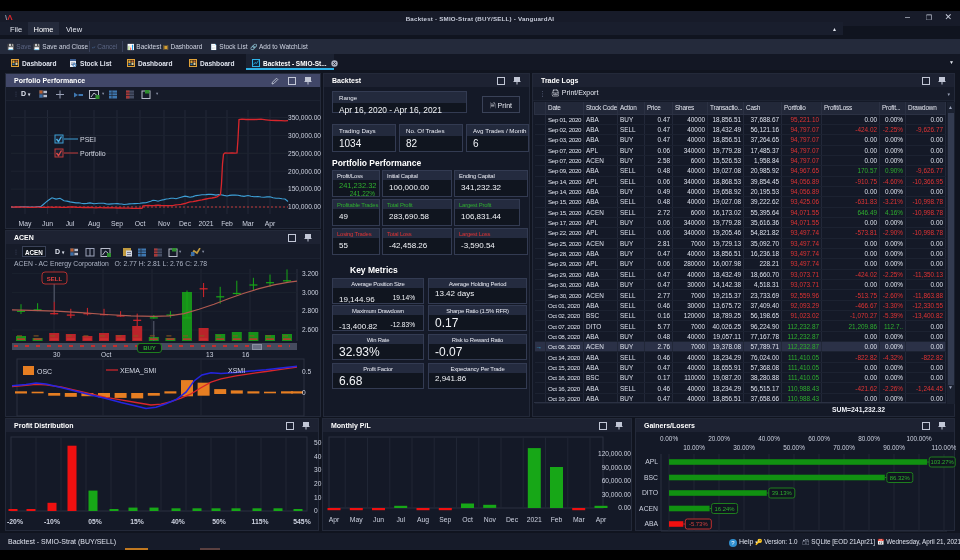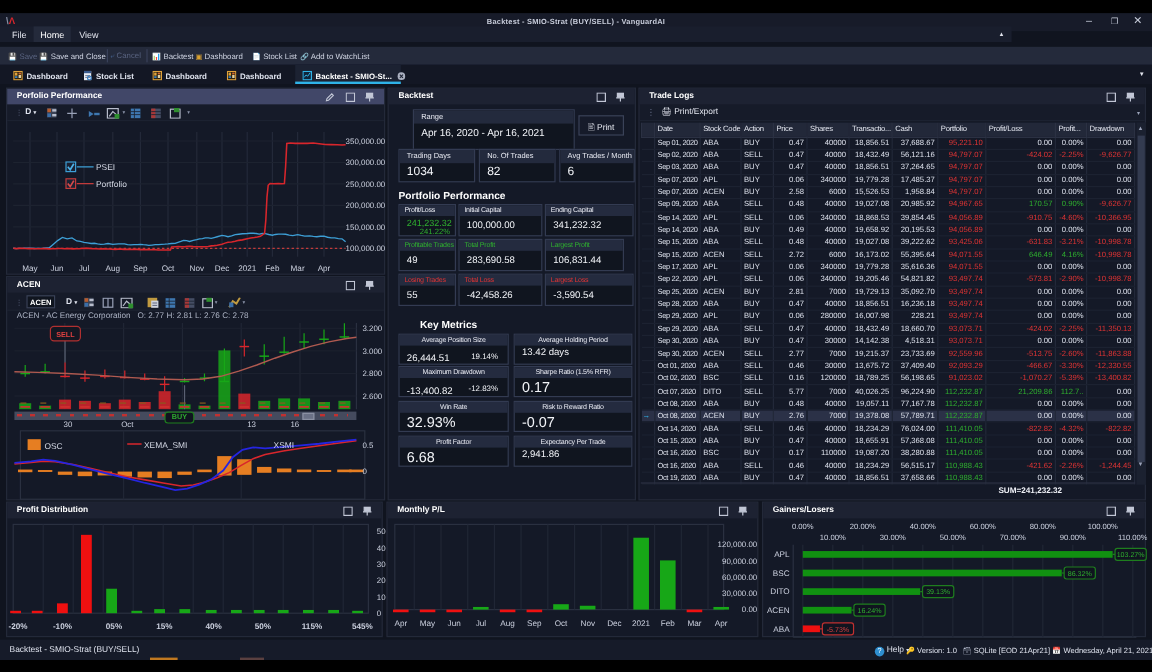--- a/index.html
+++ b/index.html
@@ -507,21 +507,21 @@
           <svg width="8" height="8" style="position:absolute;right:19px;top:0;">
             <rect x="0.5" y="0.5" width="7" height="7" fill="none" stroke="#c2c7d6"></rect>
           </svg>
           <svg width="8" height="8" style="position:absolute;right:3px;top:0;">
             <g stroke="#c2c7d6" fill="none">
               <rect x="1.5" y="0.5" width="5" height="3.5" fill="#c2c7d6"></rect>
               <path d="M0.5 4.5 h7 M4 4.5 v3"></path>
             </g>
           </svg>
         </span></div>
-    <div class="fld" style="left:20px;top:17px;width:135px;height:34px;">
+    <div class="fld" style="left:8px;top:17px;width:135px;height:22px;">
         <span class="lab">Range</span>
         <span class="val" style="font-size:8.4px;">Apr 16, 2020 - Apr 16, 2021</span>
       </div>
       <div class="abs" style="left:158px;top:22px;width:38px;height:17px;border:1px solid #3a4258;background:#161b2a;font-size:7px;color:#e8eaf2;text-align:center;padding-top:4px;">🖹 Print</div>
       <div class="fld" style="left:8px;top:50px;width:64px;height:28px;">
         <span class="lab" style="white-space:nowrap;">Trading Days</span>
         <span class="val" style="font-size:10px;">1034</span>
       </div>
       <div class="fld" style="left:75px;top:50px;width:64px;height:28px;">
         <span class="lab" style="white-space:nowrap;">No. Of Trades</span>
@@ -563,21 +563,21 @@
       </div>
       <div class="gcell" style="left:58px;top:154px;width:70px;height:27px;">
         <span class="lab red" style="white-space:nowrap;">Total Loss</span>
         <span class="val">-42,458.26</span>
       </div>
       <div class="gcell" style="left:130px;top:154px;width:74px;height:27px;">
         <span class="lab red" style="white-space:nowrap;">Largest Loss</span>
         <span class="val">-3,590.54</span>
       </div>
       <div class="shead" style="left:8px;top:191px;padding-left:18px;">Key Metrics</div>
-      <div class="gcell" style="left:8px;top:204px;width:92px;height:26px;"><span class="lab" style="text-align:center;padding-left:0;">Average Position Size</span><span class="val" style="font-size:8px;padding-top:1px;display:inline-block;">26,444.51</span><span style="font-size:6.6px;color:#f2f4f8;position:absolute;right:8px;bottom:2px;">19.14%</span></div>
+      <div class="gcell" style="left:8px;top:204px;width:92px;height:26px;"><span class="lab" style="text-align:center;padding-left:0;">Average Position Size</span><span class="val" style="font-size:8px;padding-top:1px;display:inline-block;">19,144.96</span><span style="font-size:6.6px;color:#f2f4f8;position:absolute;right:8px;bottom:2px;">19.14%</span></div>
       <div class="gcell" style="left:104px;top:204px;width:99px;height:26px;">
         <span class="lab" style="text-align:center;padding-left:0;">Average Holding Period</span>
         <span class="val" style="font-size:8px;padding-top:1px;">13.42 days</span>
       </div>
       <div class="gcell" style="left:8px;top:231px;width:92px;height:26px;"><span class="lab" style="text-align:center;padding-left:0;">Maximum Drawdown</span><span class="val" style="font-size:8px;padding-top:1px;display:inline-block;">-13,400.82</span><span style="font-size:6.6px;color:#f2f4f8;position:absolute;right:8px;bottom:2px;">-12.83%</span></div>
       <div class="gcell" style="left:104px;top:231px;width:99px;height:26px;">
         <span class="lab" style="text-align:center;padding-left:0;">Sharpe Ratio (1.5% RFR)</span>
         <span class="val" style="font-size:12px;padding-top:1px;">0.17</span>
       </div>
       <div class="gcell" style="left:8px;top:260px;width:92px;height:26px;">

